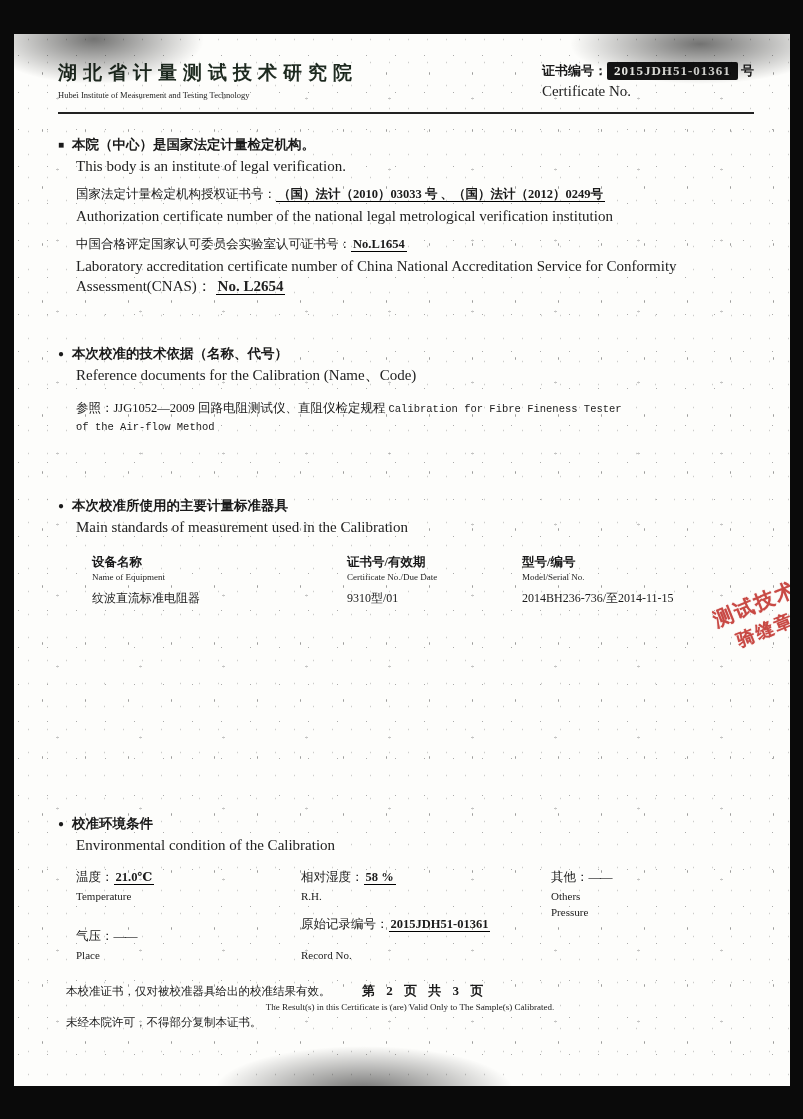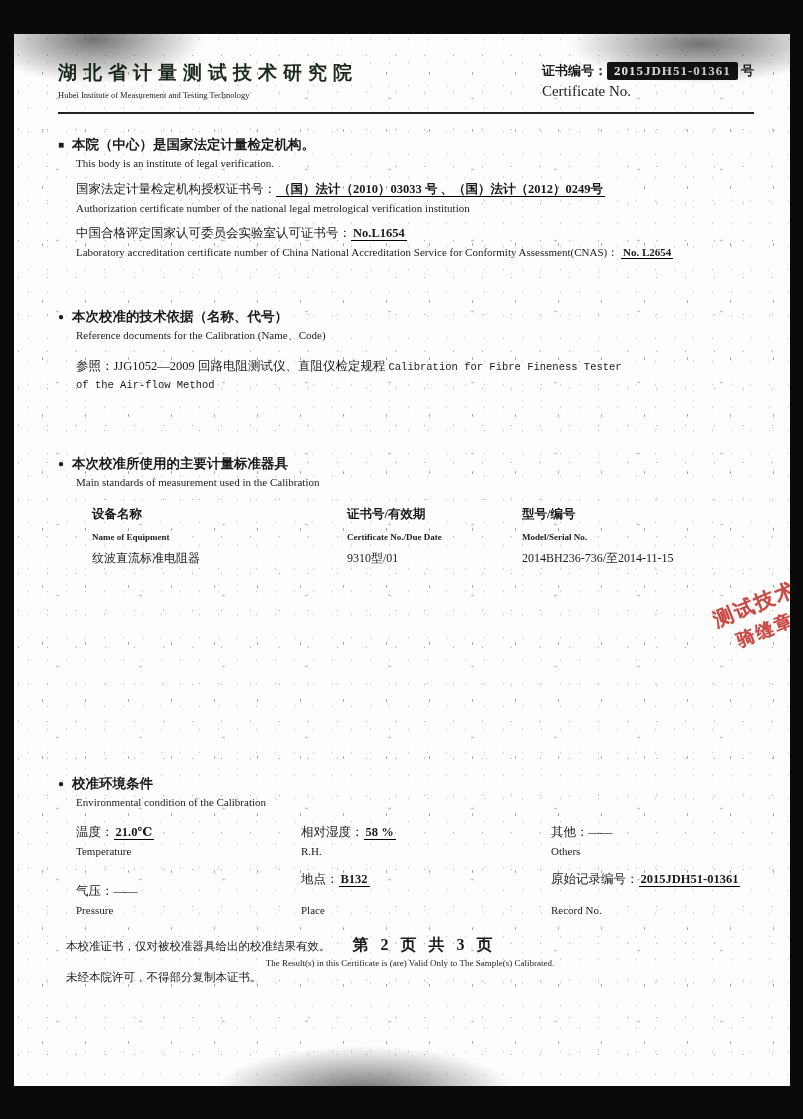--- a/index.html
+++ b/index.html
@@ -35,42 +35,42 @@
   .inst-en{font-size:8.5px;margin-top:4px;color:#222;}
   .certblock{text-align:left;margin-top:2px;}
   .cert-line{font-size:13px;font-weight:bold;white-space:nowrap;}
   .cert-chip{display:inline-block;background:#141414;color:#f3f3ee;
      padding:1px 7px;font-size:13px;letter-spacing:1px;border-radius:2px;}
   .cert-en{font-size:15px;margin-top:3px;color:#222;}
 
   .sec{margin-top:18px;}
   .sec-title{font-size:13.5px;font-weight:bold;display:flex;align-items:baseline;gap:8px;}
   .bullet{font-size:10px;flex:0 0 auto;transform:translateY(-1px);}
-  .en{font-size:11px;color:#222;margin-left:18px;margin-top:2px;line-height:1.35;}
+  .en{font-size:15px;color:#222;margin-left:18px;margin-top:2px;line-height:1.35;}
   .cnline{font-size:12.5px;margin-left:18px;margin-top:9px;line-height:1.5;}
   .u{border-bottom:1px solid #000000;padding:0 2px;font-weight:bold;}
   .ref-en{font-family:"Liberation Mono","DejaVu Sans Mono",monospace;font-size:10.5px;}
 
   .tbl{margin:16px 0 0 34px;display:grid;grid-template-columns:245px 165px 255px;
        column-gap:10px;font-size:12px;}
   .tbl .h-cn{font-weight:bold;font-size:12.5px;}
-  .tbl .h-en{font-size:9px;color:#222;margin-top:9px;font-weight:bold;}
+  .tbl .h-en{font-size:9px;color:#222;margin-top:1px;}
   .tbl .cell{margin-top:8px;}
 
   .env-grid{margin-left:18px;margin-top:14px;display:grid;
      grid-template-columns:225px 250px 215px;row-gap:4px;font-size:12.5px;}
   .env-en{font-size:11px;color:#222;}
   .env-pair{white-space:nowrap;}
   .dash{letter-spacing:-1px;}
 
   .notes{margin-top:22px;margin-left:8px;font-size:11.5px;line-height:1.45;}
   .notes .en{margin-left:0;font-size:9px;text-align:center;}
 
   .pagefoot{position:absolute;left:0;right:0;bottom:30px;text-align:center;
-     font-size:16px;font-weight:bold;letter-spacing:4px;z-index:3;padding-left:45px;}
+     font-size:13px;font-weight:bold;letter-spacing:4px;z-index:3;padding-left:45px;}
 
   .stamp{
     position:absolute;right:-14px;top:556px;z-index:7;
     color:#c43a35;transform:rotate(-22deg);
     font-weight:bold;text-align:center;opacity:.92;
     text-shadow:0 0 1px rgba(196,58,53,.6);
   }
   .stamp .s1{font-size:20px;letter-spacing:2px;}
   .stamp .s2{font-size:18px;letter-spacing:2px;margin-top:2px;}
 </style>
@@ -174,23 +174,20 @@
           <span>其他：</span><span class="dash">——</span>
         </div>
         <div class="env-en">Temperature</div>
         <div class="env-en">R.H.</div>
         <div class="env-en">Others</div>
 
         <div class="env-pair" style="margin-top:22px;">
           <span>气压：</span><span class="dash">——</span>
         </div>
         <div class="env-pair" style="margin-top:10px;">
-          <span>地点：</span><span class="u">B132</span>
-        </div>
-        <div class="env-pair" style="margin-top:10px;">
           <span>原始记录编号：</span><span class="u">2015JDH51-01361</span>
         </div>
         <div class="env-en">Pressure</div>
         <div class="env-en">Place</div>
         <div class="env-en">Record No.</div>
       </div>
     </div>
 
     <div class="notes">
       <div>本校准证书，仅对被校准器具给出的校准结果有效。</div>

